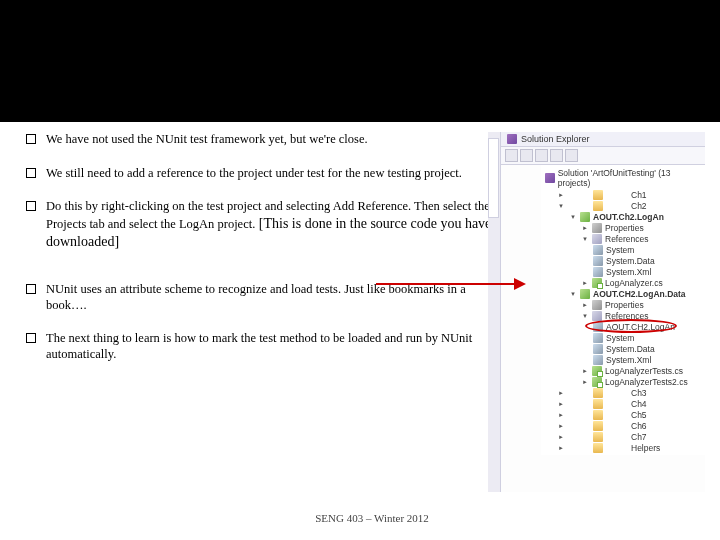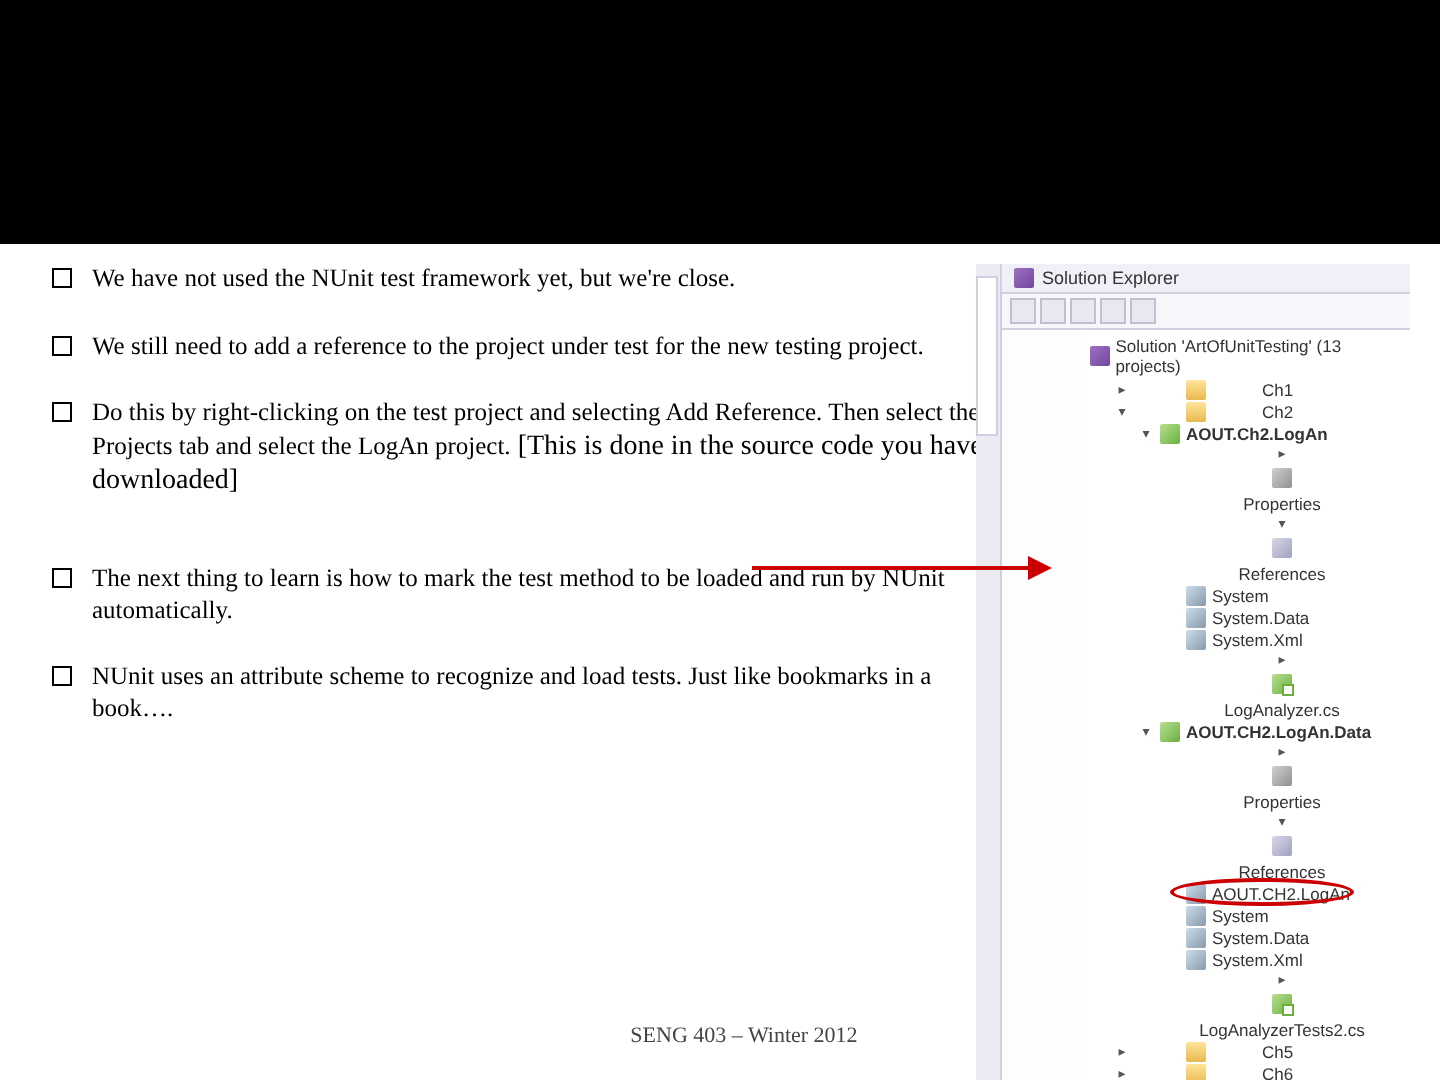--- a/index.html
+++ b/index.html
@@ -109,21 +109,21 @@
   .ico-sln { background: linear-gradient(135deg,#a070c0,#7048a0); border-radius:1px; }
   .ico-proj { background: linear-gradient(135deg,#b8e090,#6ab040); border-radius:1px; }
   .ico-folder { background: linear-gradient(180deg,#ffe59a,#e9b850); border-radius:1px; }
   .ico-prop { background: linear-gradient(135deg,#d0d0d0,#909090); border-radius:1px; }
   .ico-ref { background: linear-gradient(135deg,#d8d8e8,#a0a0c0); border-radius:1px; }
   .ico-asm { background: linear-gradient(135deg,#cde,#89a); border-radius:1px; }
   .ico-cs { background: linear-gradient(135deg,#b8e090,#6ab040); border-radius:1px; position:relative; }
   .ico-cs::after{content:"";position:absolute;right:-1px;bottom:-1px;width:4px;height:4px;background:#fff;border:1px solid #6ab040;}
   .indent1 { padding-left: 12px; gap: 28px; }
   .indent2 { padding-left: 24px; }
-  .indent3 { padding-left: 36px; flex-direction: column; }
+  .indent3 { padding-left: 36px; }
   .indent4 { padding-left: 48px; }
   .bold { font-weight: bold; }
   .highlight {
     position: relative;
   }
   .oval {
     position: absolute;
     border: 2px solid #cc0000;
     border-radius: 50%;
     width: 92px;
@@ -200,26 +200,26 @@
       <span class="bullet-mark"></span>
       <span class="bullet-text">
         <span>Do this by right-clicking on the test project and selecting Add Reference. Then select the Projects tab and select the LogAn project.</span><span class="small-note"> [This is done in the source code you have downloaded]</span>
       </span>
     </div>
 
     <div class="gap"></div>
 
     <div class="bullet-item">
       <span class="bullet-mark"></span>
+      <span class="bullet-text">NUnit uses an attribute scheme to recognize and load tests. Just like bookmarks in a book….</span>
+    </div>
+
+    <div class="bullet-item">
+      <span class="bullet-mark"></span>
       <span class="bullet-text">The next thing to learn is how to mark the test method to be loaded and run by NUnit automatically.</span>
-    </div>
-
-    <div class="bullet-item">
-      <span class="bullet-mark"></span>
-      <span class="bullet-text">NUnit uses an attribute scheme to recognize and load tests. Just like bookmarks in a book….</span>
     </div>
 
   </div>
 
   <div class="right">
     <div class="se-left-bar"></div>
     <div class="se-left-tab"></div>
 
     <div class="se-title">
       <span class="ico ico-sln"></span>
@@ -311,23 +311,38 @@
             <span class="ico ico-asm"></span>
             <span>System.Data</span>
           </div>
         <div class="node indent4">
             <span class="ico ico-asm"></span>
             <span>System.Xml</span>
           </div>
         <div class="node indent3">
             <span class="expander">▸</span>
             <span class="ico ico-cs"></span>
+            <span>LogAnalyzerTests.cs</span>
+          </div>
+        <div class="node indent3">
+            <span class="expander">▸</span>
+            <span class="ico ico-cs"></span>
             <span>LogAnalyzerTests2.cs</span>
           </div>
 
+        <div class="node indent1">
+            <span class="expander">▸</span>
+            <span class="ico ico-folder"></span>
+            <span>Ch3</span>
+          </div>
+        <div class="node indent1">
+            <span class="expander">▸</span>
+            <span class="ico ico-folder"></span>
+            <span>Ch4</span>
+          </div>
         <div class="node indent1">
             <span class="expander">▸</span>
             <span class="ico ico-folder"></span>
             <span>Ch5</span>
           </div>
         <div class="node indent1">
             <span class="expander">▸</span>
             <span class="ico ico-folder"></span>
             <span>Ch6</span>
           </div>

